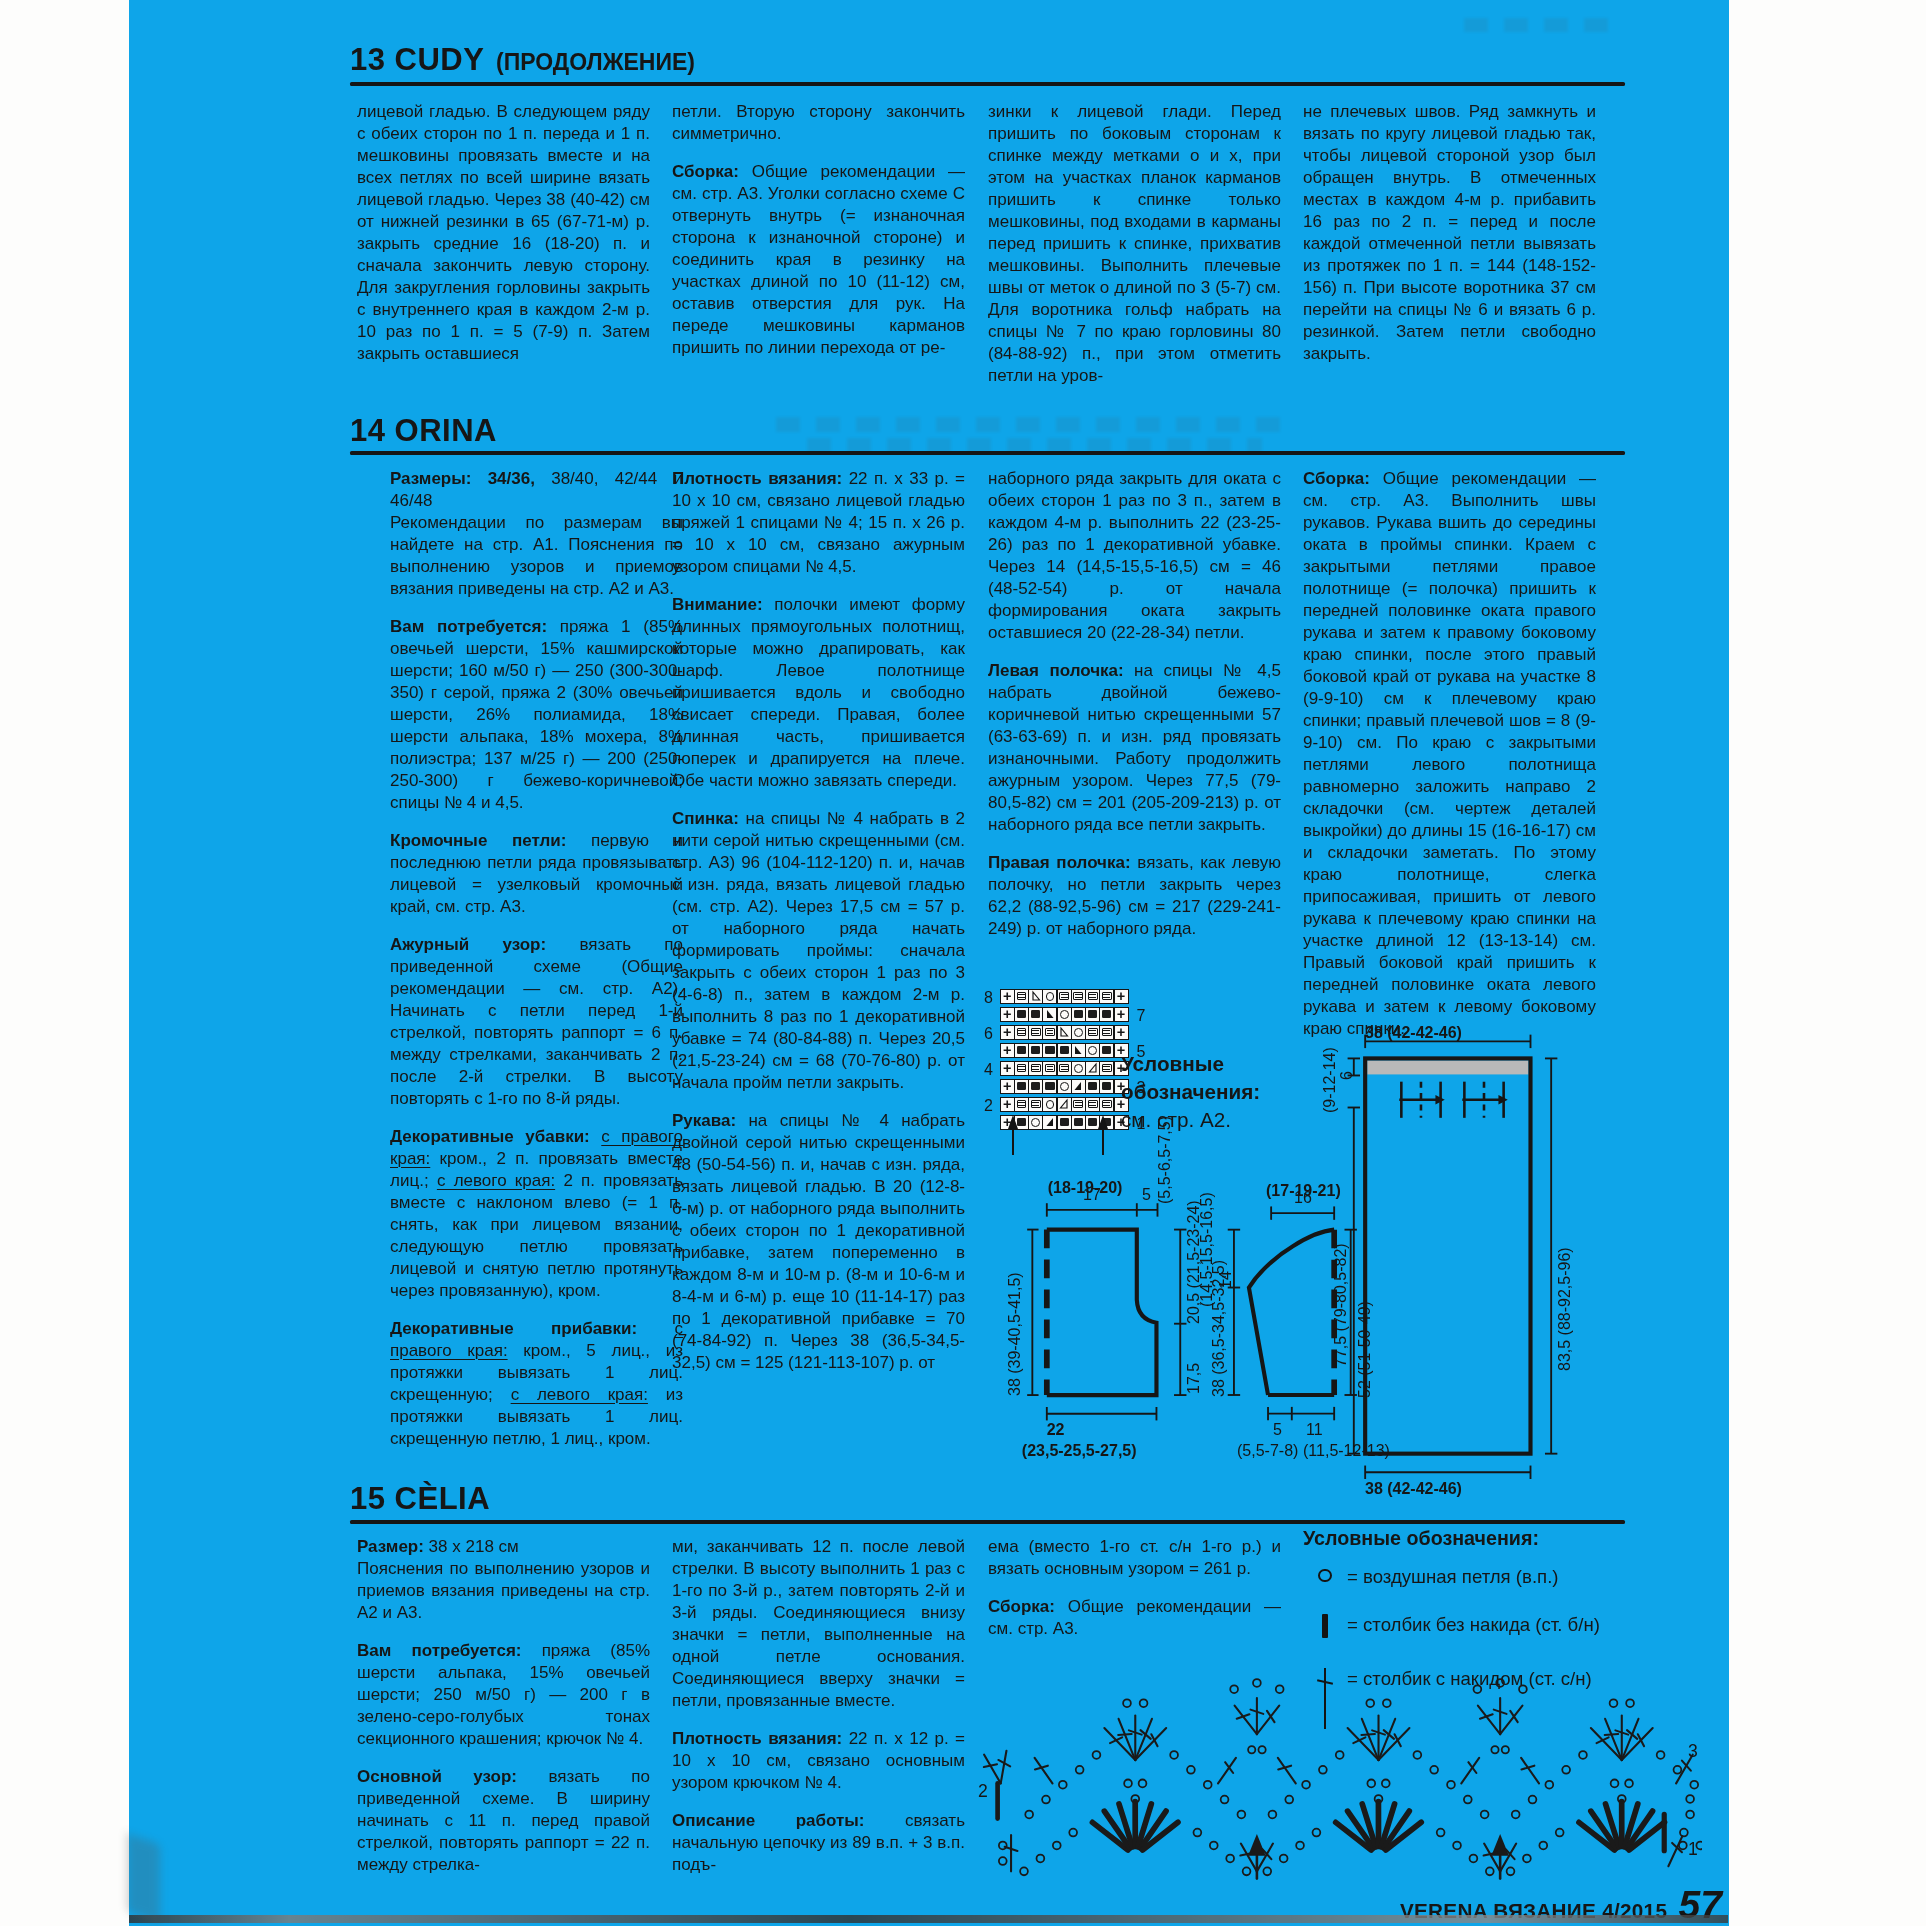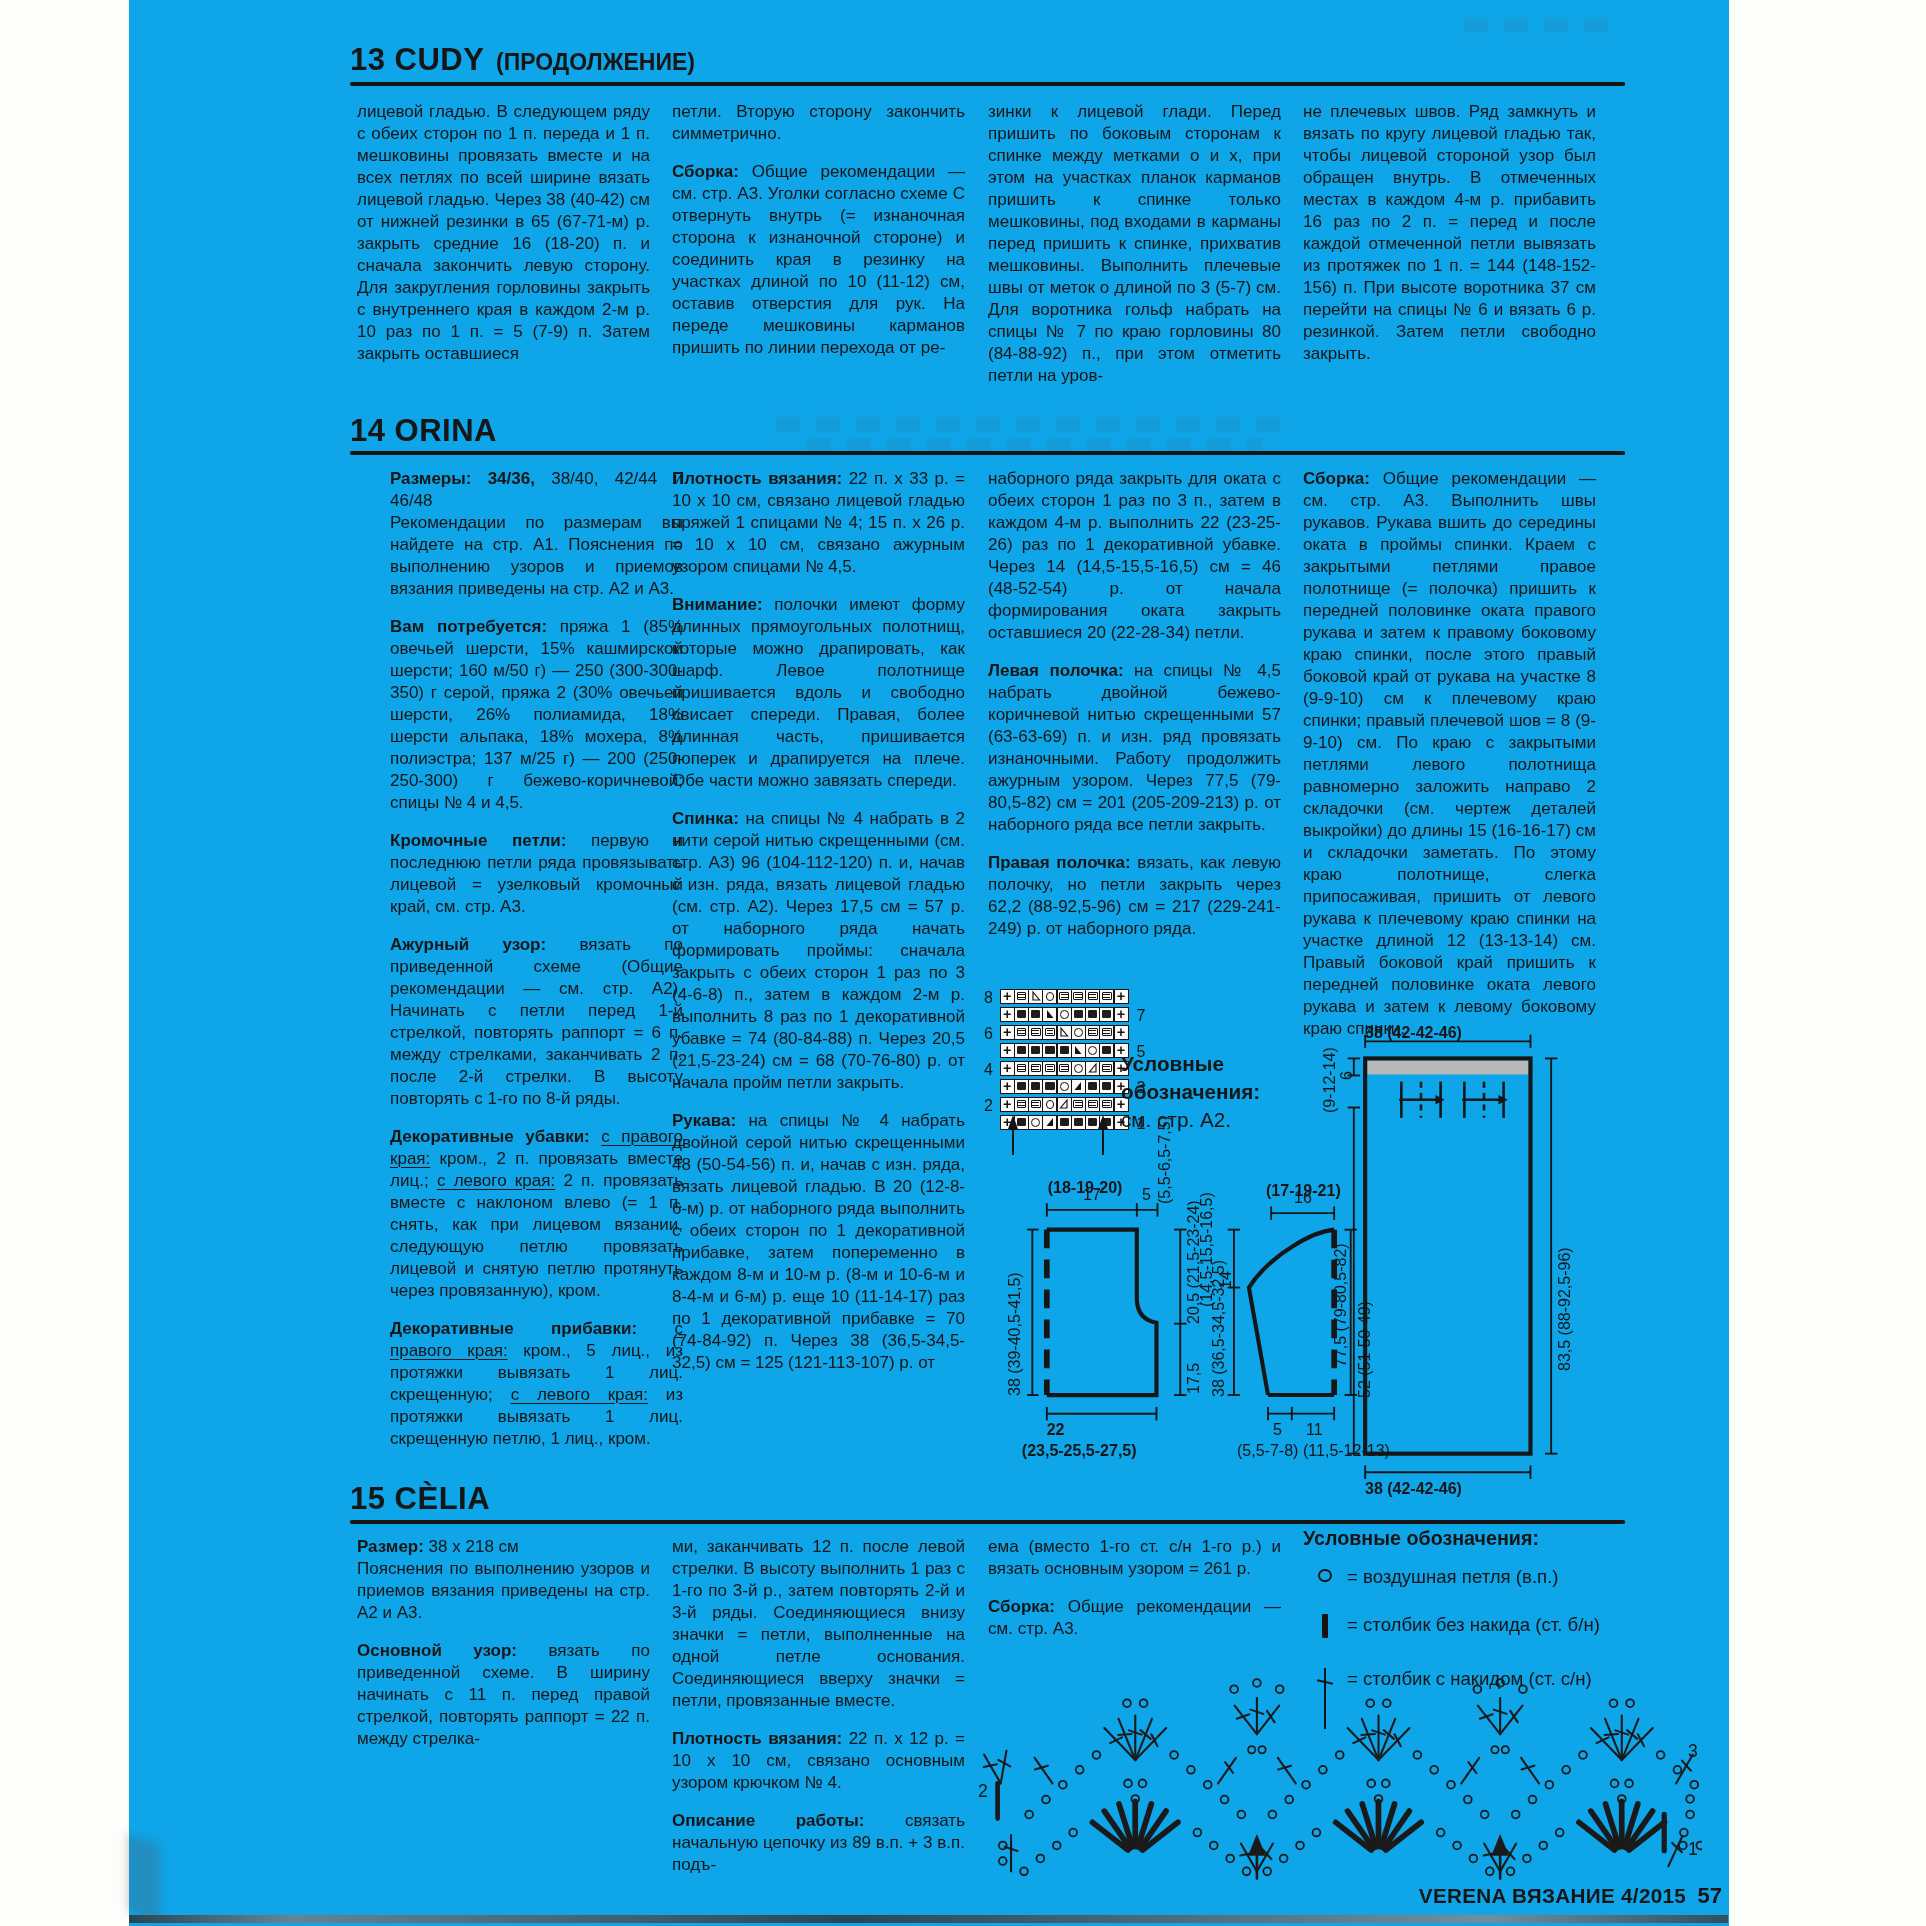--- a/index.html
+++ b/index.html
@@ -54,21 +54,21 @@
   .lg-chain{width:9.3px;height:9.3px;border:2.8px solid #141414;border-radius:50%;margin-top:3.1px;}
   .lg-sc{width:5.7px;height:24px;background:#141414;border-radius:1px;}
   .lg-dc{position:relative;width:2.3px;height:61px;background:#141414;}
   .lg-dc::after{content:"";position:absolute;top:13.4px;left:-6.7px;width:16px;height:2.3px;background:#141414;transform:rotate(12deg);}
 
   
   .cchart{position:absolute;}
   .crow-num{position:absolute;font-size:17.6px;}
   .footer{position:absolute;display:flex;align-items:baseline;gap:11.4px;}
   .f-brand{font-weight:700;font-size:20.7px;letter-spacing:0.3px;text-align:center;}
-  .f-page{font-weight:700;font-size:22px;}
+  .f-page{font-weight:700;font-size:39px;font-style:italic;}
 
   
   .ghost{position:absolute;opacity:0.10;filter:blur(1.6px);background:repeating-linear-gradient(90deg,#4a4a4a 0 24px,transparent 24px 40px);height:14.5px;}
   .scanbar{position:absolute;left:129px;right:198px;top:1915px;height:8.3px;opacity:.8;filter:blur(0.5px);background:linear-gradient(90deg,#2e2e2e,#7c7c7c 10%,#303030 45%,#8a8a8a 85%,#3a3a3a);}
   .smudge{position:absolute;left:127px;top:1839px;width:33px;height:78px;background:#555;opacity:.28;filter:blur(4.7px);transform:skewY(18deg);}
 </style>
 </head>
 <body>
 
 <div class="sheet">
@@ -509,20 +509,21 @@
     <span class="vlab" style="left:222px;top:155px;height:186px;">83,5 (88-92,5-96)</span>
     <span class="dim c" style="left:31px;top:450px;width:166px;">38 (42-42-46)</span>
   </div>
 
   <header class="sec-head" style="left:350px;top:1481px;">
     <span class="h1">15 CÈLIA</span>
   </header>
   <div class="sec-rule" style="left:350px;top:1520px;width:1275px;"></div>
   <div class="txtcol" style="left:357px;top:1536px;">
       <p><span class="b">Размер:</span><span> 38 х 218 см</span><br><span>Пояснения по выполнению узоров и приемов вязания приведены на стр. А2 и А3.</span></p>
+      <p><span class="b">Вам потребуется:</span><span> пряжа (85% шерсти альпака, 15% овечьей шерсти; 250 м/50 г) — 200 г в зелено-серо-голубых тонах секционного крашения; крючок № 4.</span></p>
       <p><span class="b">Основной узор:</span><span> вязать по приведенной схеме. В ширину начинать с 11 п. перед правой стрелкой, повторять раппорт = 22 п. между стрелка-</span></p>
     </div>
   <div class="txtcol" style="left:672px;top:1536px;">
       <p><span>ми, заканчивать 12 п. после левой стрелки. В высоту выполнить 1 раз с 1-го по 3-й р., затем повторять 2-й и 3-й ряды. Соединяющиеся внизу значки = петли, выполненные на одной петле основания. Соединяющиеся вверху значки = петли, провязанные вместе.</span></p>
       <p><span class="b">Плотность вязания:</span><span> 22 п. х 12 р. = 10 х 10 см, связано основным узором крючком № 4.</span></p>
       <p><span class="b">Описание работы:</span><span> связать начальную цепочку из 89 в.п. + 3 в.п. подъ-</span></p>
     </div>
   <div class="txtcol" style="left:988px;top:1536px;">
       <p><span>ема (вместо 1-го ст. с/н 1-го р.) и вязать основным узором = 261 р.</span></p>
       <p><span class="b">Сборка:</span><span> Общие рекомендации — см. стр. А3.</span></p>

